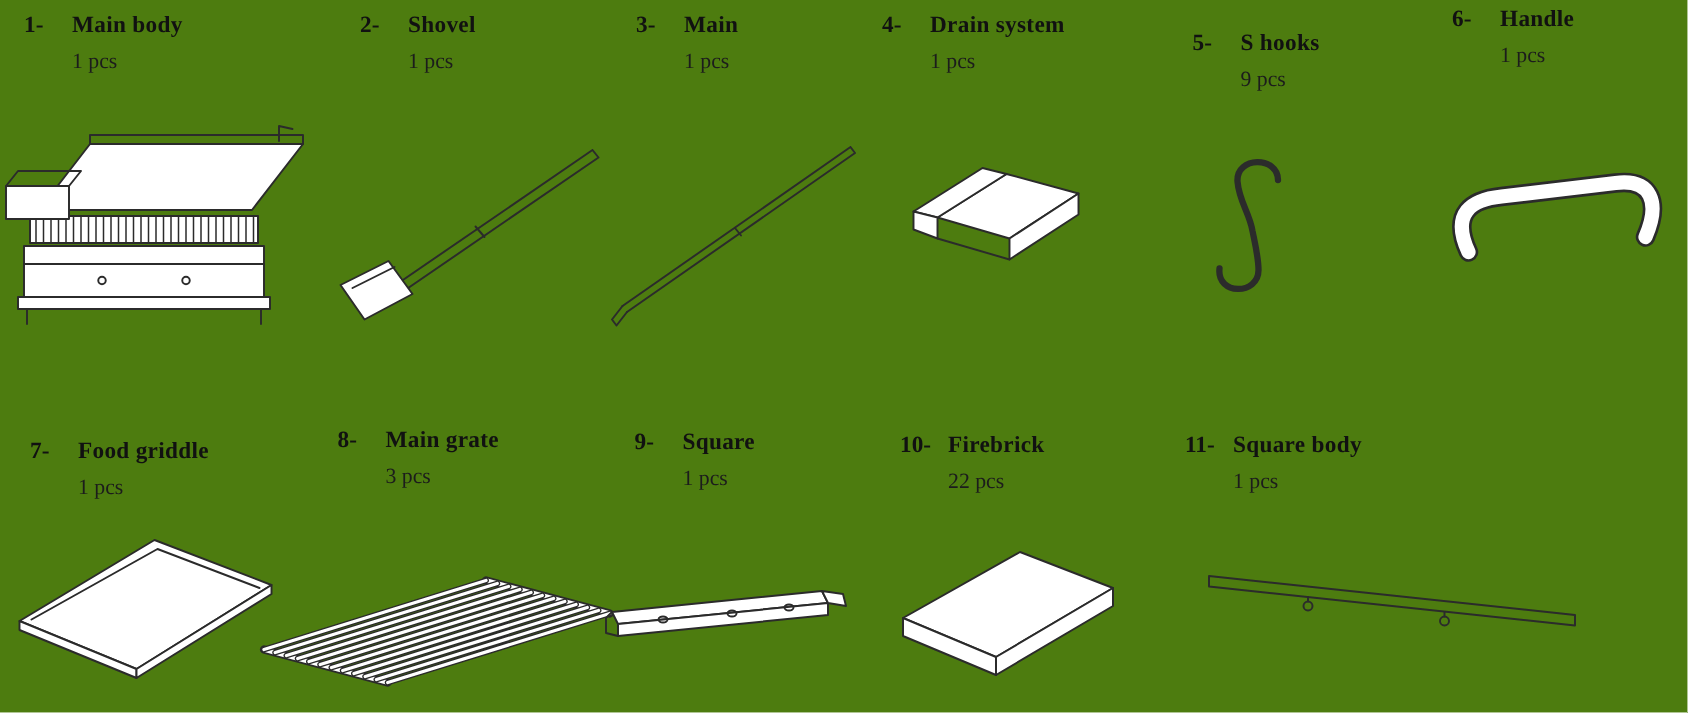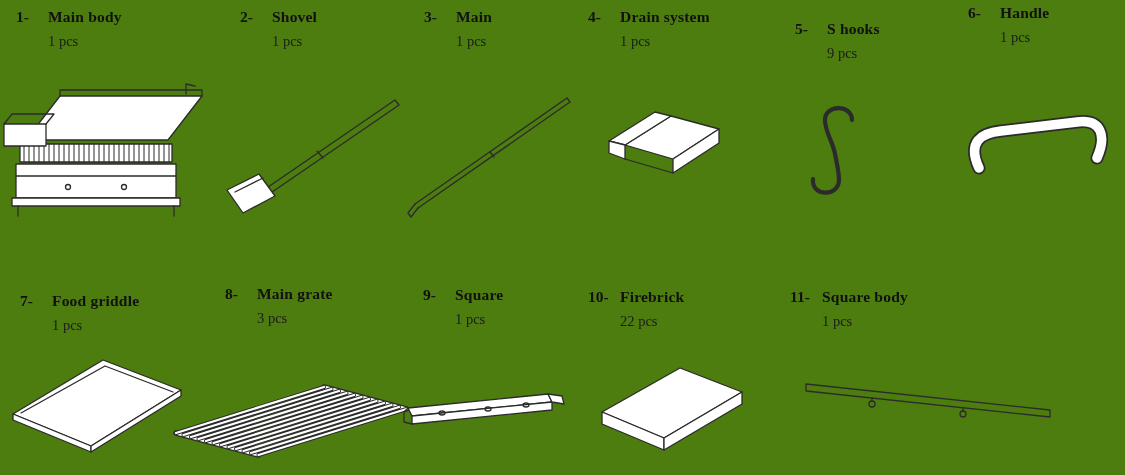--- a/index.html
+++ b/index.html
@@ -61,21 +61,21 @@
     <div class="qty">1 pcs</div>
   </div>
   <div class="plabel" style="left:225px;top:285px">
     <span class="num">8-</span><span class="pname">Main grate</span>
     <div class="qty">3 pcs</div>
   </div>
   <div class="plabel" style="left:423px;top:286px">
     <span class="num">9-</span><span class="pname">Square</span>
     <div class="qty">1 pcs</div>
   </div>
-  <div class="plabel" style="left:588px;top:288px">
+  <div class="plabel" style="left:600px;top:288px">
     <span class="num">10-</span><span class="pname">Firebrick</span>
     <div class="qty">22 pcs</div>
   </div>
   <div class="plabel" style="left:790px;top:288px">
     <span class="num">11-</span><span class="pname">Square body</span>
     <div class="qty">1 pcs</div>
   </div>
 
   <svg class="ill" style="left:2px;top:82px" width="208" height="150" viewBox="0 0 208 150">
     <path class="f" d="M58 14 L200 14 L166 58 L24 58 Z"></path>

